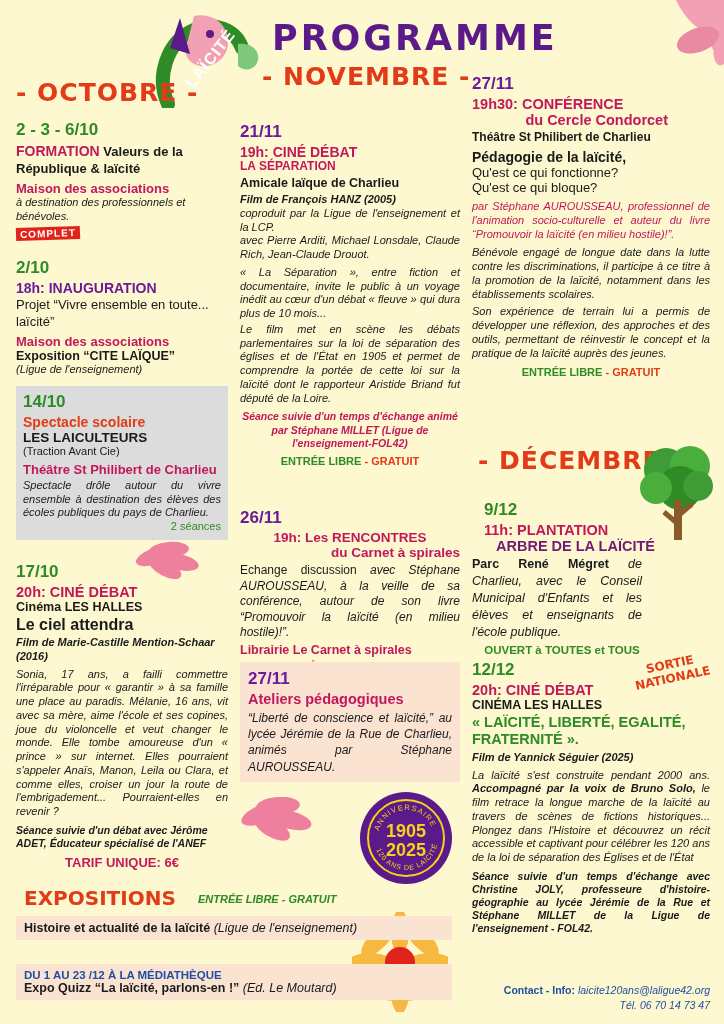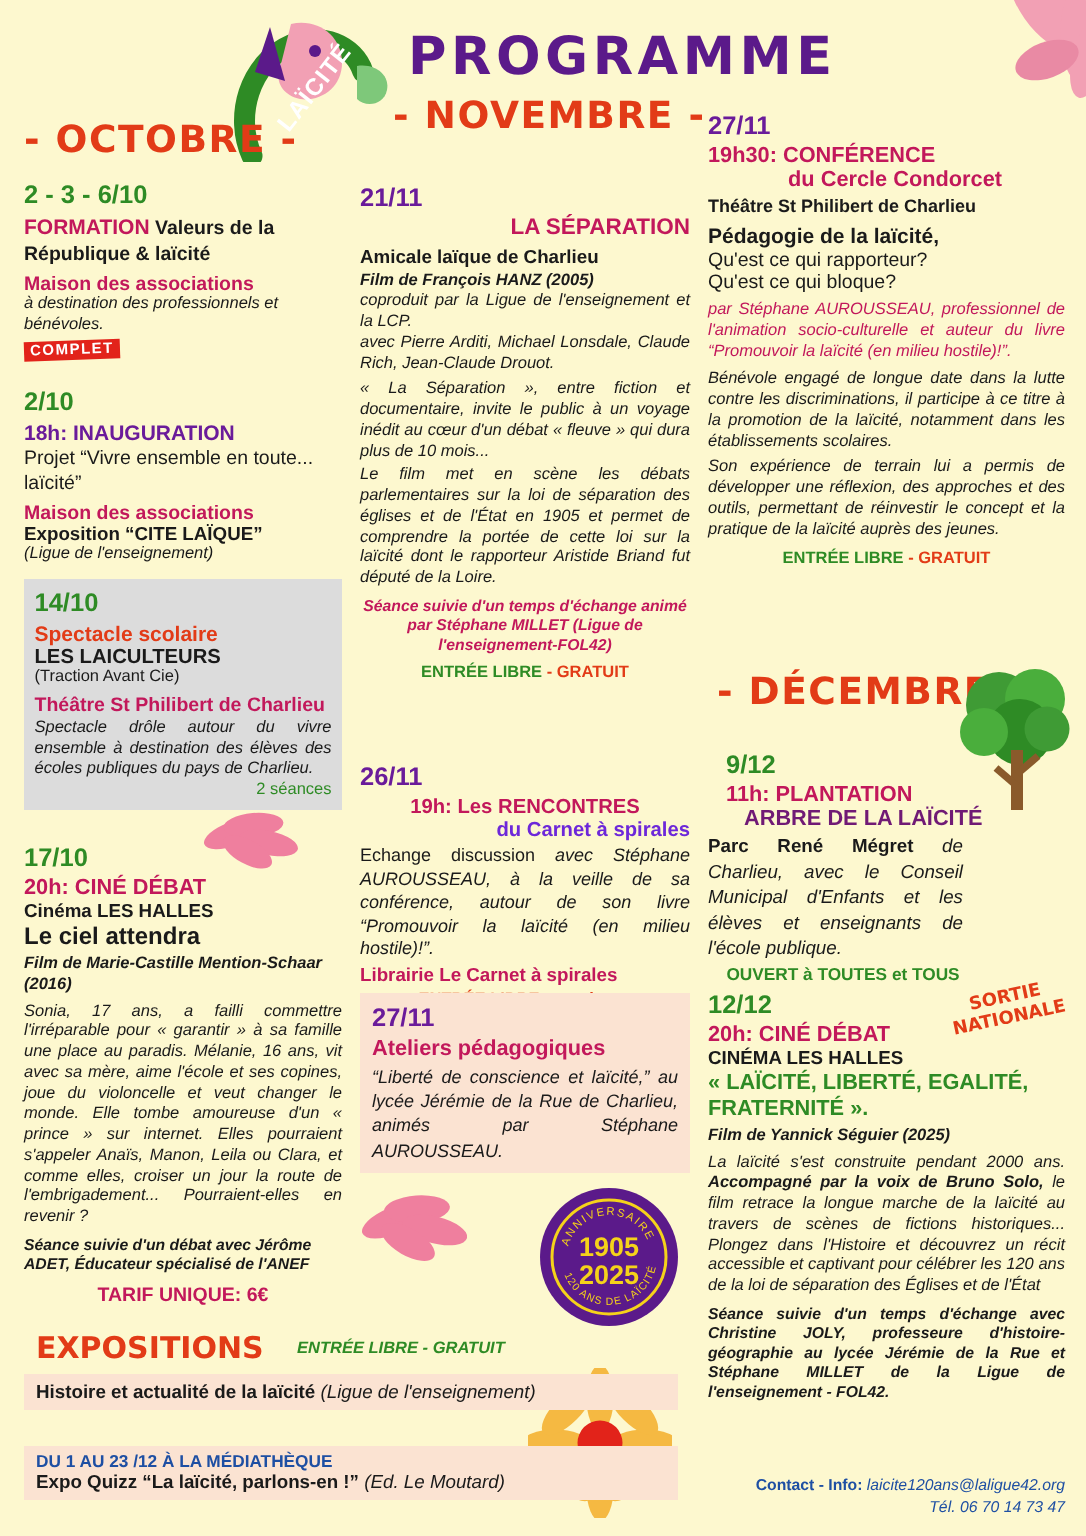--- a/index.html
+++ b/index.html
@@ -177,38 +177,39 @@
       <div class="sm it just" style="margin-top:4px;">Sonia, 17 ans, a failli commettre l'irréparable pour « garantir » à sa famille une place au paradis. Mélanie, 16 ans, vit avec sa mère, aime l'école et ses copines, joue du violoncelle et veut changer le monde. Elle tombe amoureuse d'un « prince » sur internet. Elles pourraient s'appeler Anaïs, Manon, Leila ou Clara, et comme elles, croiser un jour la route de l'embrigadement... Pourraient-elles en revenir ?</div>
       <div class="xs bold it" style="margin-top:5px;">Séance suivie d'un débat avec Jérôme ADET, Éducateur spécialisé de l'ANEF</div>
       <div class="ctr" style="margin-top:5px;font-size:13px;font-weight:bold;color:#c2185b;">TARIF UNIQUE: 6€</div>
     </div>
   </div>
 
   <div class="col col2">
 
     <div class="block" style="top:122px;">
       <div class="date purple">21/11</div>
-      <div style="font-size:15px;font-weight:bold;color:#c2185b;line-height:1.1;text-align:right;">LA SÉPARATION</div>
+      <div class="hl2" style="color:#c2185b;font-size:14px;">19h: CINÉ DÉBAT</div>
+      <div style="font-size:12px;font-weight:bold;color:#c2185b;line-height:1.1;">LA SÉPARATION</div>
       <div class="bold" style="font-size:12.5px;margin-top:3px;">Amicale laïque de Charlieu</div>
       <div class="sm bold it" style="margin-top:3px;">Film de François HANZ (2005)</div>
       <div class="sm it just">coproduit par la Ligue de l'enseignement et la LCP.</div>
       <div class="sm it just">avec Pierre Arditi, Michael Lonsdale, Claude Rich, Jean-Claude Drouot.</div>
       <div class="sm it just" style="margin-top:4px;">« La Séparation », entre fiction et documentaire, invite le public à un voyage inédit au cœur d'un débat « fleuve » qui dura plus de 10 mois...</div>
       <div class="sm it just" style="margin-top:2px;">Le film met en scène les débats parlementaires sur la loi de séparation des églises et de l'État en 1905 et permet de comprendre la portée de cette loi sur la laïcité dont le rapporteur Aristide Briand fut député de la Loire.</div>
       <div class="xs bold it ctr" style="margin-top:5px;color:#c2185b;">Séance suivie d'un temps d'échange animé par Stéphane MILLET (Ligue de l'enseignement-FOL42)</div>
       <div class="entree" style="margin-top:5px;">
         <span>ENTRÉE LIBRE</span>
         <span class="grat">- GRATUIT</span>
       </div>
     </div>
 
     <div class="block" style="top:508px;">
       <div class="date purple">26/11</div>
       <div class="hl2" style="color:#c2185b;font-size:13.5px;text-align:center;">19h: Les RENCONTRES</div>
-      <div style="font-size:13.5px;font-weight:bold;color:#6d28d9;text-align:right;">du Carnet à spirales</div>
+      <div style="font-size:13.5px;font-weight:bold;color:#be185d;text-align:right;">du Carnet à spirales</div>
       <div class="just" style="font-size:12px;line-height:1.3;margin-top:3px;">
         <span>Echange discussion</span><span class="it"> avec Stéphane AUROUSSEAU, à la veille de sa conférence, autour de son livre “Promouvoir la laïcité (en milieu hostile)!”.</span>
       </div>
       <div class="bold" style="font-size:12.5px;color:#c2185b;margin-top:2px;">Librairie Le Carnet à spirales</div>
       <div class="entree" style="margin-top:3px;color:#e23b17;">ENTRÉE LIBRE et curieuse</div>
     </div>
 
     <div class="block peachband" style="top:662px;">
       <div class="date purple">27/11</div>
       <div style="font-size:14.5px;font-weight:bold;color:#c2185b;">Ateliers pédagogiques</div>
@@ -217,21 +218,21 @@
   </div>
 
   <div class="col col3">
 
     <div class="block" style="top:74px;">
       <div class="date purple">27/11</div>
       <div class="hl2" style="color:#c2185b;font-size:14.5px;">19h30: CONFÉRENCE</div>
       <div style="font-size:14.5px;font-weight:bold;color:#c2185b;text-align:right;margin-right:42px;">du Cercle Condorcet</div>
       <div class="bold" style="font-size:12px;margin-top:2px;">Théâtre St Philibert de Charlieu</div>
       <div style="font-size:14px;font-weight:bold;margin-top:5px;">Pédagogie de la laïcité,</div>
-      <div style="font-size:13px;">Qu'est ce qui rapporteur?</div>
+      <div style="font-size:13px;">Qu'est ce qui fonctionne?</div>
       <div style="font-size:13px;">Qu'est ce qui bloque?</div>
       <div class="sm it just" style="margin-top:5px;color:#c2185b;">par Stéphane AUROUSSEAU, professionnel de l'animation socio-culturelle et auteur du livre “Promouvoir la laïcité (en milieu hostile)!”.</div>
       <div class="sm it just" style="margin-top:5px;">Bénévole engagé de longue date dans la lutte contre les discriminations, il participe à ce titre à la promotion de la laïcité, notamment dans les établissements scolaires.</div>
       <div class="sm it just" style="margin-top:4px;">Son expérience de terrain lui a permis de développer une réflexion, des approches et des outils, permettant de réinvestir le concept et la pratique de la laïcité auprès des jeunes.</div>
       <div class="entree" style="margin-top:6px;">
         <span>ENTRÉE LIBRE</span>
         <span class="grat">- GRATUIT</span>
       </div>
     </div>
 

